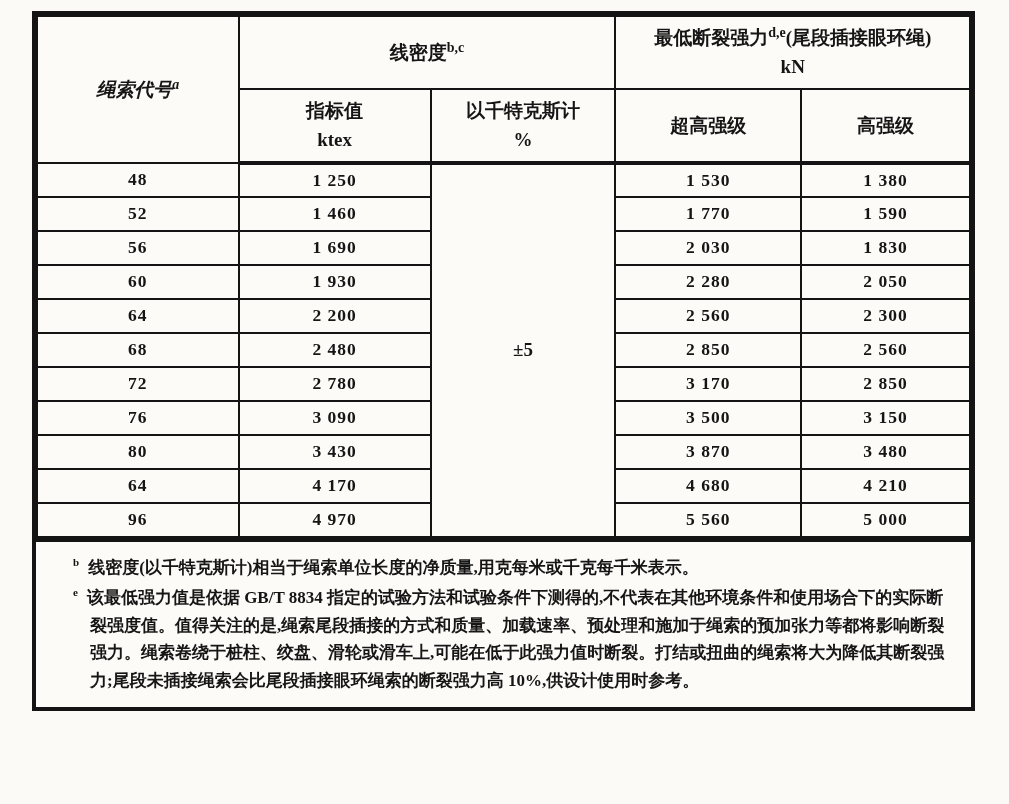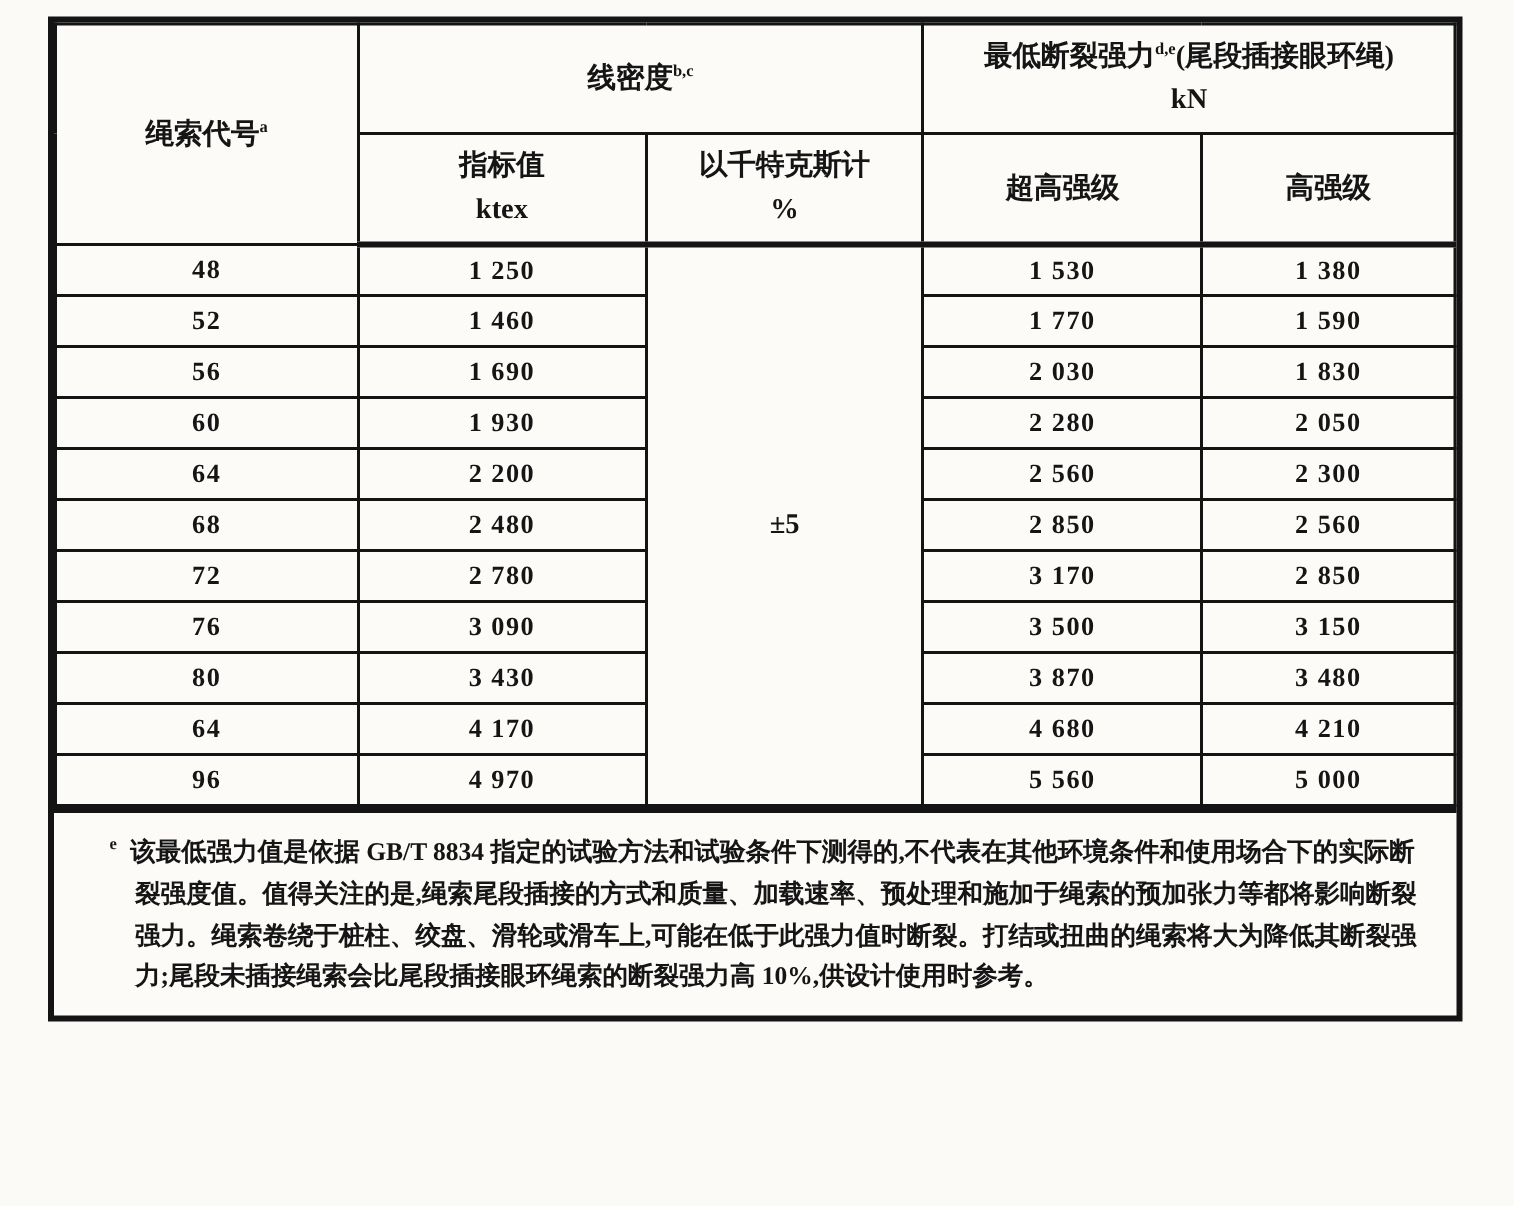--- a/index.html
+++ b/index.html
@@ -25,22 +25,22 @@
   col.c5 { width: 18.1%; }
   th, td {
     border: 2px solid #141414;
     text-align: center; vertical-align: middle;
     font-weight: bold;
   }
   thead th { font-size: 19px; line-height: 1.55; padding: 6px 2px; }
   thead tr.h1 th { height: 62px; }
   thead tr.h2 th { height: 64px; }
   thead tr.h2 th { border-bottom: 4px solid #141414; }
-  th.rope-code { height: 126px; }
-  sup { font-size: 11px; font-weight: bold; vertical-align: super; line-height: 0; }
+  th.rope-code { height: 126px; font-style: italic; }
+  sup { font-size: 14px; font-weight: bold; vertical-align: super; line-height: 0; }
   tbody td { height: 34px; font-size: 17.5px; letter-spacing: 1px; }
   td.tolerance-cell { font-size: 19px; letter-spacing: 0; }
   .footnotes {
     border-top: 4px solid #141414;
     padding: 10px 22px 12px 24px;
     font-size: 17px; font-weight: bold;
     line-height: 1.64;
   }
   .fn { padding-left: 30px; text-indent: -17px; margin-top: 2px; }
   .fn sup { margin-right: 9px; font-size: 11px; }
@@ -135,16 +135,17 @@
           </tr>
           <tr>
             <td>96</td>
             <td>4 970</td>
             <td>5 560</td>
             <td>5 000</td>
           </tr>
         </tbody>
     </table>
     <div class="footnotes" id="footnotes">
+        <div class="fn"><sup>b</sup><span>线密度(以千特克斯计)相当于绳索单位长度的净质量,用克每米或千克每千米表示。</span></div>
         <div class="fn"><sup>e</sup><span>该最低强力值是依据 GB/T 8834 指定的试验方法和试验条件下测得的,不代表在其他环境条件和使用场合下的实际断裂强度值。值得关注的是,绳索尾段插接的方式和质量、加载速率、预处理和施加于绳索的预加张力等都将影响断裂强力。绳索卷绕于桩柱、绞盘、滑轮或滑车上,可能在低于此强力值时断裂。打结或扭曲的绳索将大为降低其断裂强力;尾段未插接绳索会比尾段插接眼环绳索的断裂强力高 10%,供设计使用时参考。</span></div>
       </div>
   </div>
 </div>
 
 </body></html>

